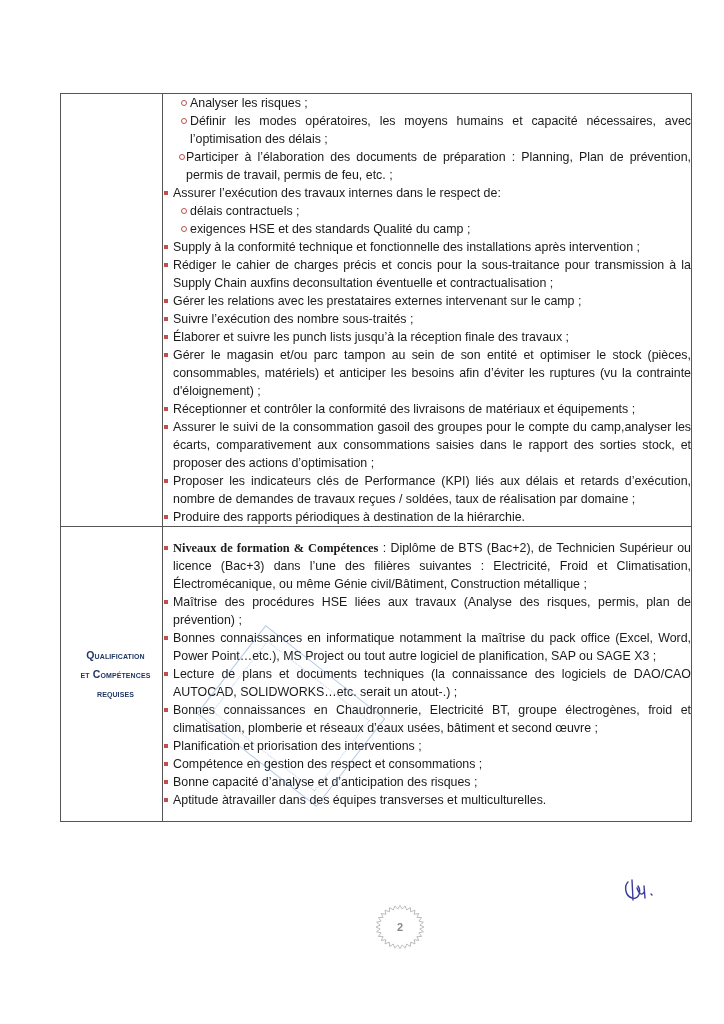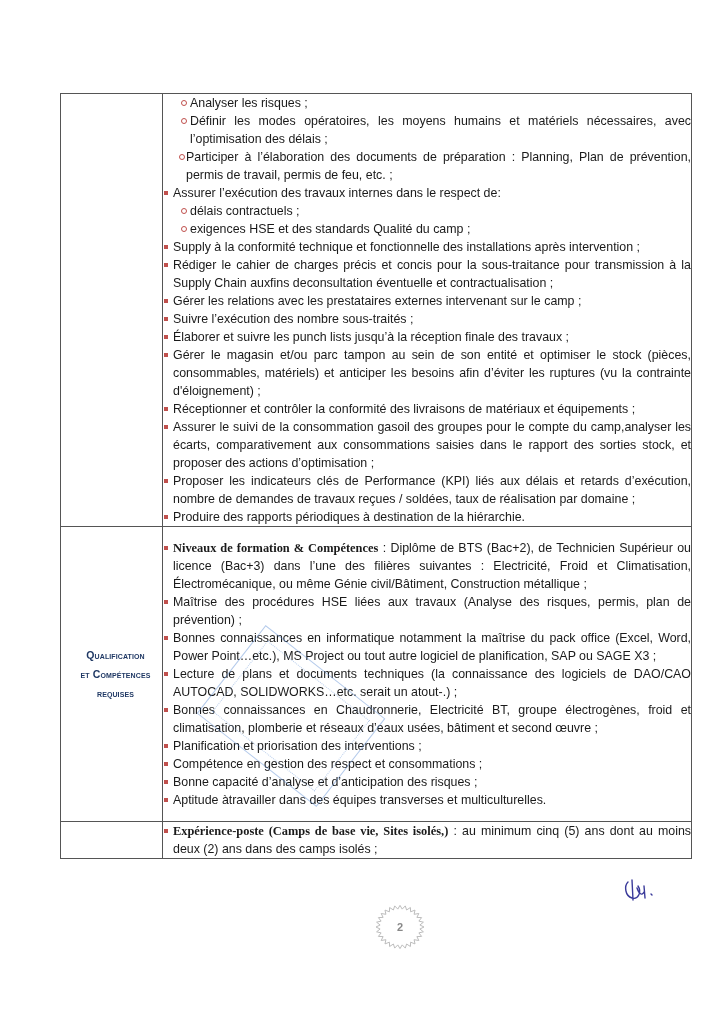--- a/index.html
+++ b/index.html
@@ -81,21 +81,21 @@
 <div class="page">
 
   <table class="job">
     <tbody>
 
       <tr>
         <td class="label-col"></td>
         <td class="content-col">
           <ul class="items" id="list-0">
               <li class="circ"><span>Analyser les risques ;</span></li>
-              <li class="circ"><span>Définir les modes opératoires, les moyens humains et matériels nécessaires, avec l’optimisation des délais ;</span></li>
+              <li class="circ"><span>Définir les modes opératoires, les moyens humains et capacité nécessaires, avec l’optimisation des délais ;</span></li>
               <li class="circ tight"><span>Participer à l’élaboration des documents de préparation : Planning, Plan de prévention, permis de travail, permis de feu, etc. ;</span></li>
               <li class="sq"><span>Assurer l’exécution des travaux internes dans le respect de:</span></li>
               <li class="circ"><span>délais contractuels ;</span></li>
               <li class="circ"><span>exigences HSE et des standards Qualité du camp ;</span></li>
               <li class="sq"><span>Supply à la conformité technique et fonctionnelle des installations après intervention ;</span></li>
               <li class="sq"><span>Rédiger le cahier de charges précis et concis pour la sous-traitance pour transmission à la Supply Chain auxfins deconsultation éventuelle et contractualisation ;</span></li>
               <li class="sq"><span>Gérer les relations avec les prestataires externes intervenant sur le camp ;</span></li>
               <li class="sq"><span>Suivre l’exécution des nombre sous-traités ;</span></li>
               <li class="sq"><span>Élaborer et suivre les punch lists jusqu’à la réception finale des travaux ;</span></li>
               <li class="sq"><span>Gérer le magasin et/ou parc tampon au sein de son entité et optimiser le stock (pièces, consommables, matériels) et anticiper les besoins afin d’éviter les ruptures (vu la contrainte d'éloignement) ;</span></li>
@@ -125,28 +125,20 @@
               <li class="sq"><span>Bonnes connaissances en Chaudronnerie, Electricité BT, groupe électrogènes, froid et climatisation, plomberie et réseaux d’eaux usées, bâtiment et second œuvre ;</span></li>
               <li class="sq"><span>Planification et priorisation des interventions ;</span></li>
               <li class="sq"><span>Compétence en gestion des respect et consommations ;</span></li>
               <li class="sq"><span>Bonne capacité d’analyse et d’anticipation des risques ;</span></li>
               <li class="sq"><span>Aptitude àtravailler dans des équipes transverses et multiculturelles.</span></li>
             </ul>
           <div class="row-spacer"></div>
         </td>
       </tr>
 
-      <tr>
-        <td class="label-col"></td>
-        <td class="content-col">
-          <ul class="items" id="list-2">
-              <li class="sq"><span class="b">Expérience-poste (Camps de base vie, Sites isolés,)</span><span> : au minimum cinq (5) ans dont au moins deux (2) ans dans des camps isolés ;</span></li>
-            </ul>
-        </td>
-      </tr>
     </tbody>
   </table>
 
   <div class="stamp">
     <div class="stamp-inner"></div>
   </div>
 
   <svg class="signature" viewBox="0 0 40 28">
     <path d="M8 6 C4 10, 5 20, 12 22 C18 24, 22 16, 18 10 M12 4 L13 24 M17 12 C19 18, 22 20, 24 16 M24 10 L25 22 M31 18 L32 19" fill="none" stroke="#3a3a9a" stroke-width="1.4" stroke-linecap="round"></path>
   </svg>

